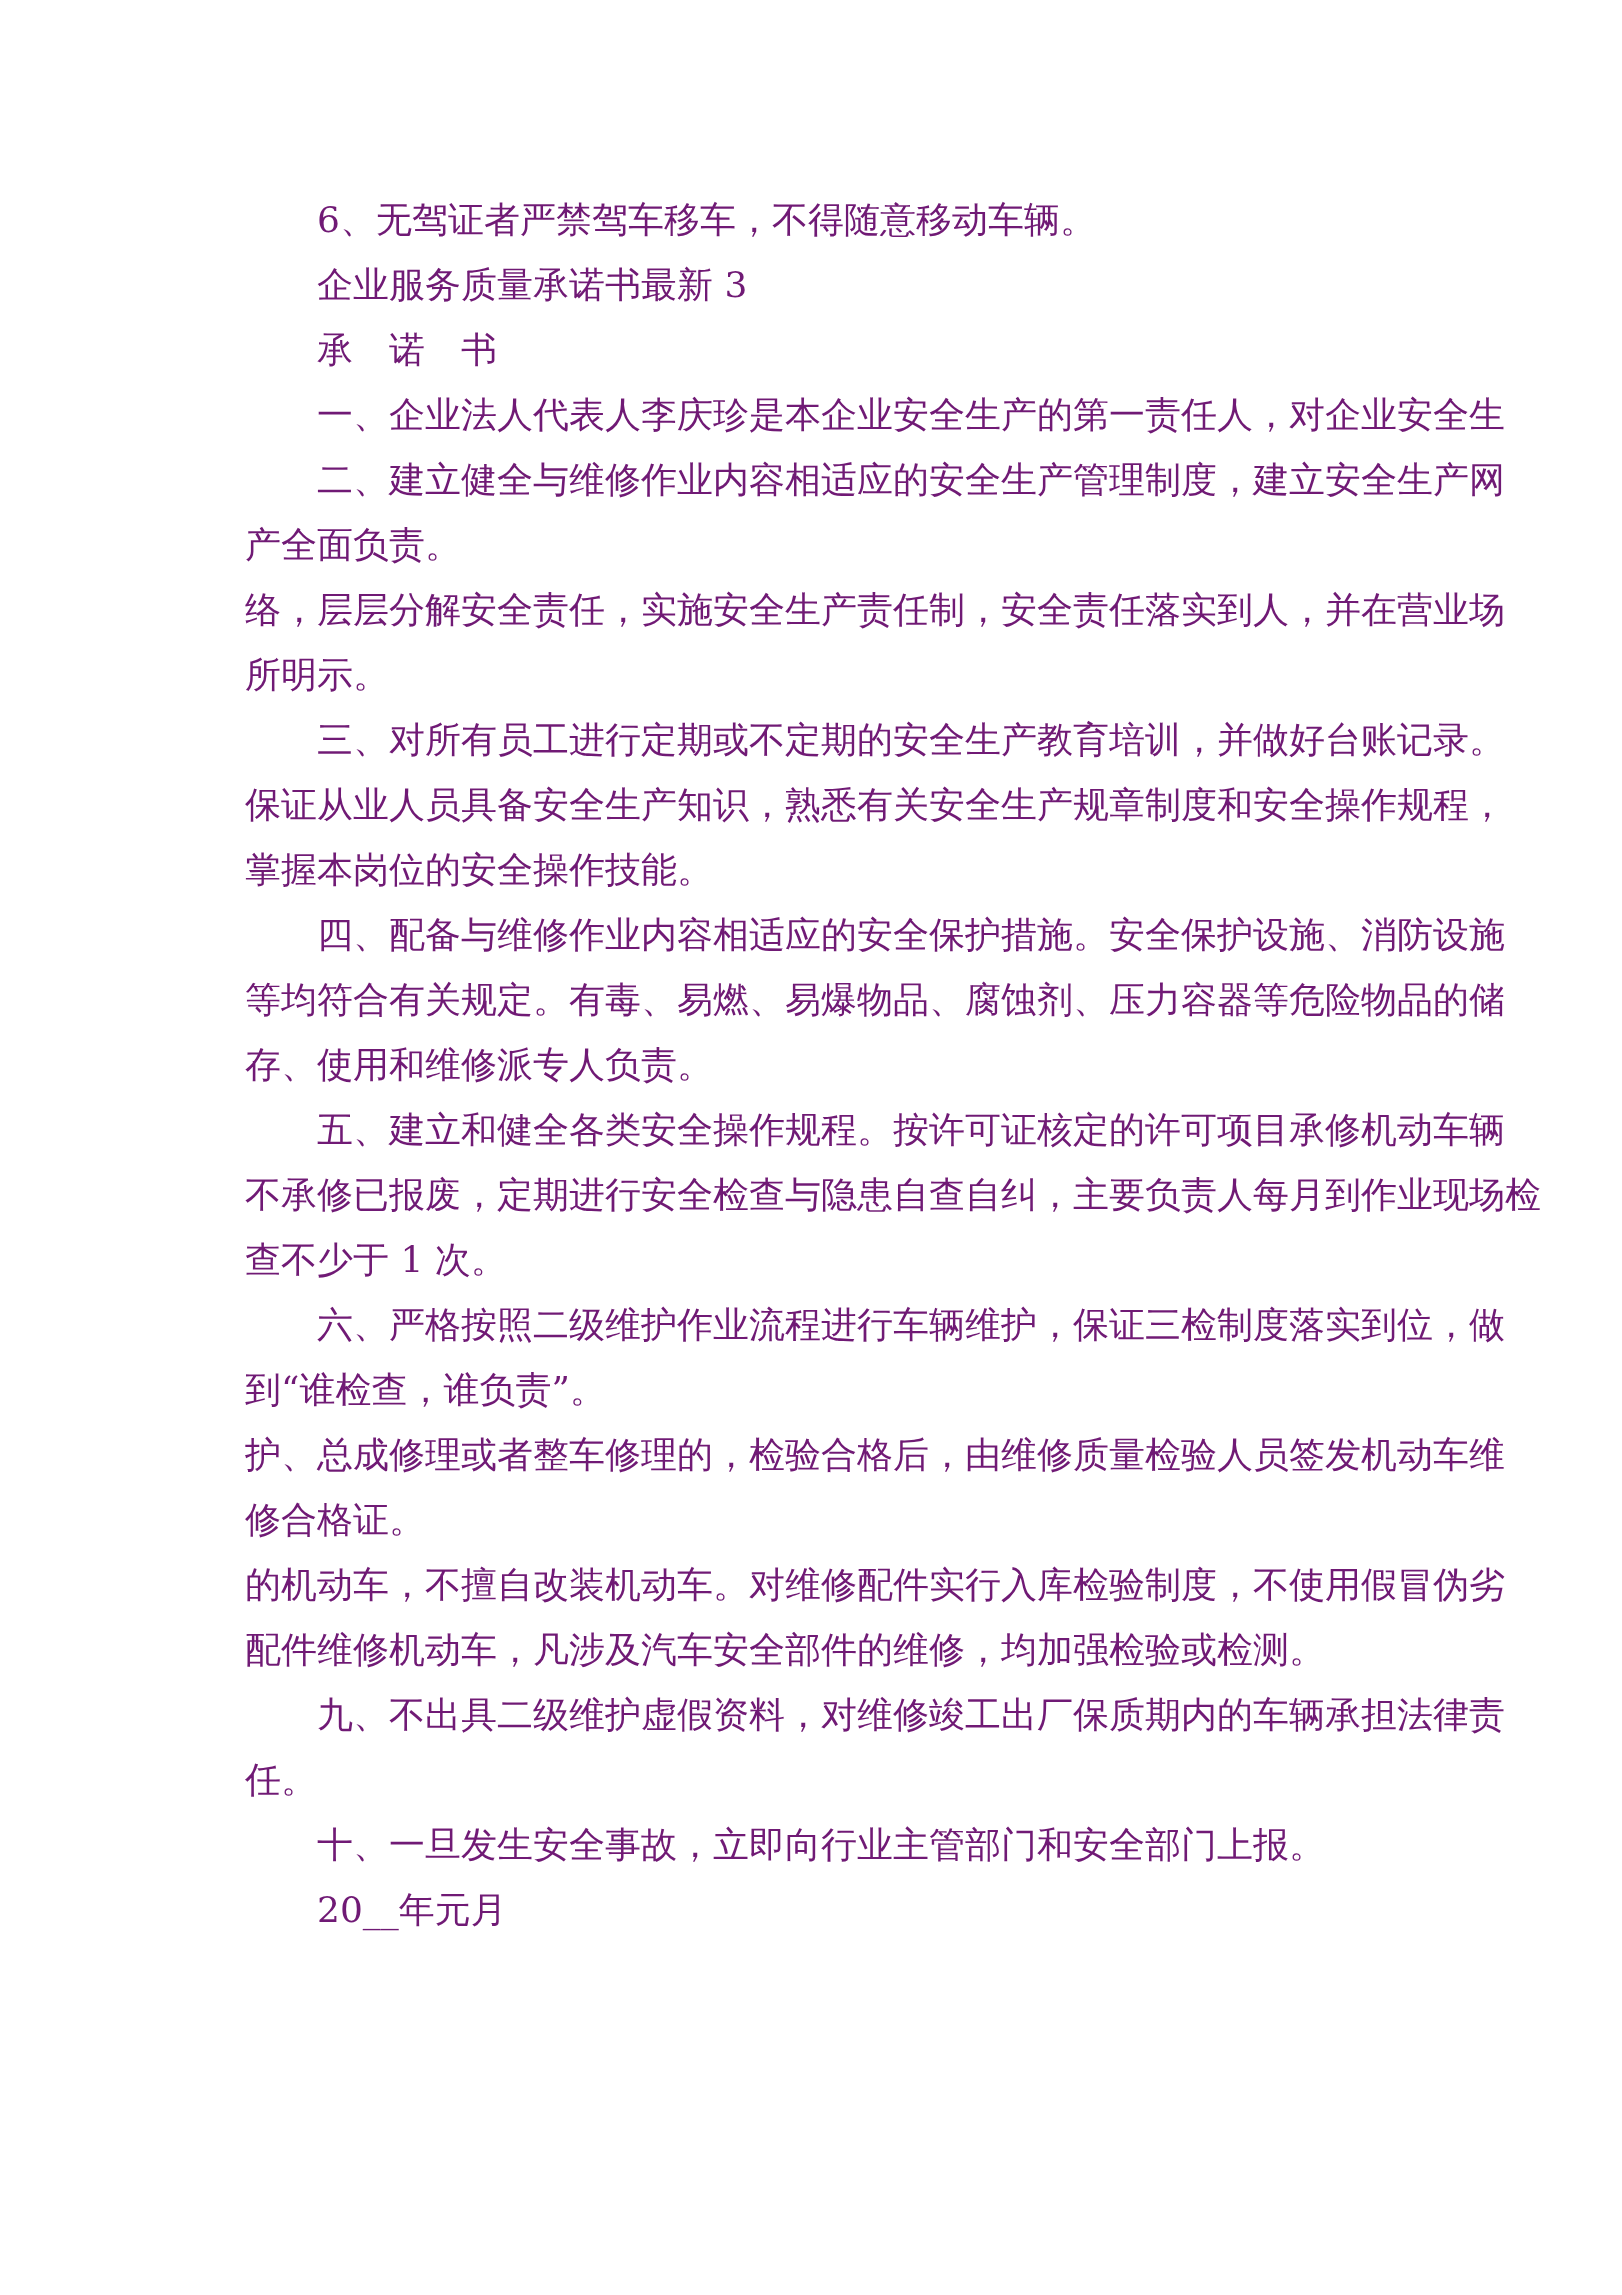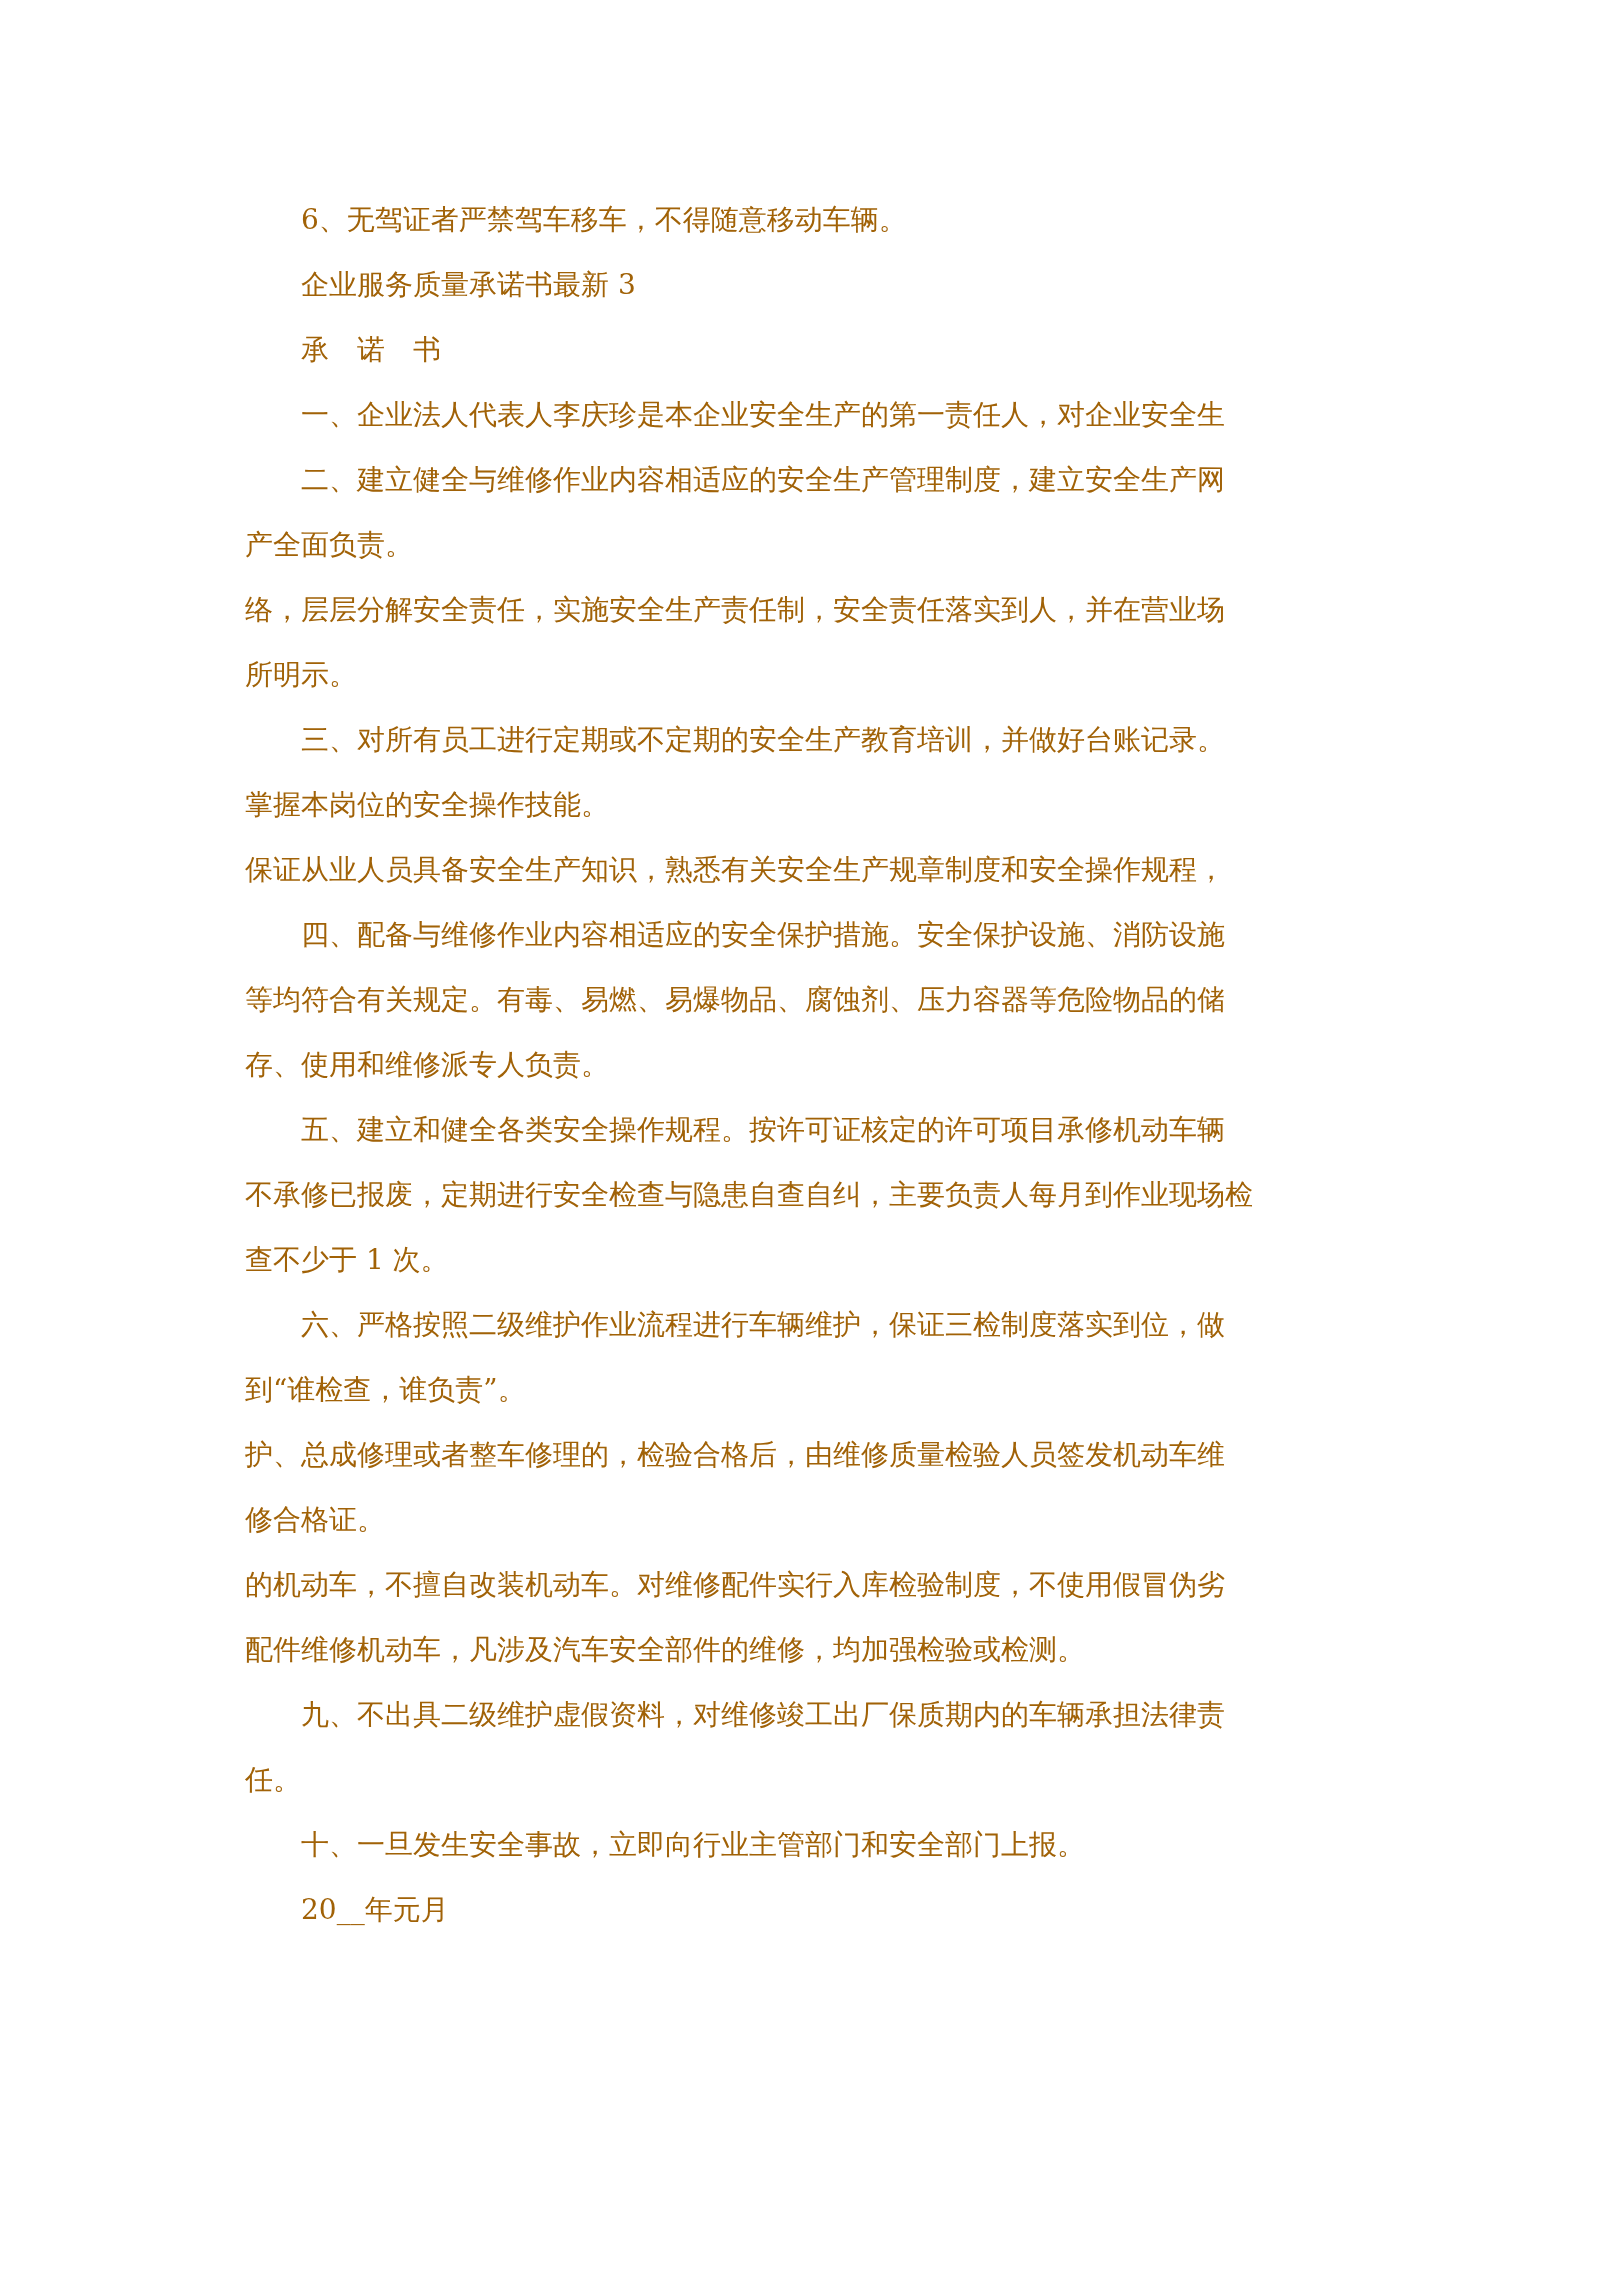--- a/index.html
+++ b/index.html
@@ -17,45 +17,45 @@
   }
   .content {
     position: absolute;
     left: 245px;
     top: 187px;
     width: 1132px;
   }
   .line {
     height: 65px;
     line-height: 65px;
-    font-size: 28px;
+    font-size: 36px;
     letter-spacing: 0;
     white-space: pre;
-    color: #a16207;
+    color: #701a75;
   }
   .line.indent {
     text-indent: 2em;
   }
 </style>
 </head>
 <body>
 
 <div class="page">
   <div class="content">
       <div class="line indent">6、无驾证者严禁驾车移车，不得随意移动车辆。</div>
       <div class="line indent">企业服务质量承诺书最新 3</div>
       <div class="line indent">承　诺　书</div>
       <div class="line indent">一、企业法人代表人李庆珍是本企业安全生产的第一责任人，对企业安全生</div>
       <div class="line indent">二、建立健全与维修作业内容相适应的安全生产管理制度，建立安全生产网</div>
       <div class="line">产全面负责。</div>
       <div class="line">络，层层分解安全责任，实施安全生产责任制，安全责任落实到人，并在营业场</div>
       <div class="line">所明示。</div>
       <div class="line indent">三、对所有员工进行定期或不定期的安全生产教育培训，并做好台账记录。</div>
+      <div class="line">保证从业人员具备安全生产知识，熟悉有关安全生产规章制度和安全操作规程，</div>
       <div class="line">掌握本岗位的安全操作技能。</div>
-      <div class="line">保证从业人员具备安全生产知识，熟悉有关安全生产规章制度和安全操作规程，</div>
       <div class="line indent">四、配备与维修作业内容相适应的安全保护措施。安全保护设施、消防设施</div>
       <div class="line">等均符合有关规定。有毒、易燃、易爆物品、腐蚀剂、压力容器等危险物品的储</div>
       <div class="line">存、使用和维修派专人负责。</div>
       <div class="line indent">五、建立和健全各类安全操作规程。按许可证核定的许可项目承修机动车辆</div>
       <div class="line">不承修已报废，定期进行安全检查与隐患自查自纠，主要负责人每月到作业现场检</div>
       <div class="line">查不少于 1 次。</div>
       <div class="line indent">六、严格按照二级维护作业流程进行车辆维护，保证三检制度落实到位，做</div>
       <div class="line">到“谁检查，谁负责”。</div>
       <div class="line">护、总成修理或者整车修理的，检验合格后，由维修质量检验人员签发机动车维</div>
       <div class="line">修合格证。</div>

